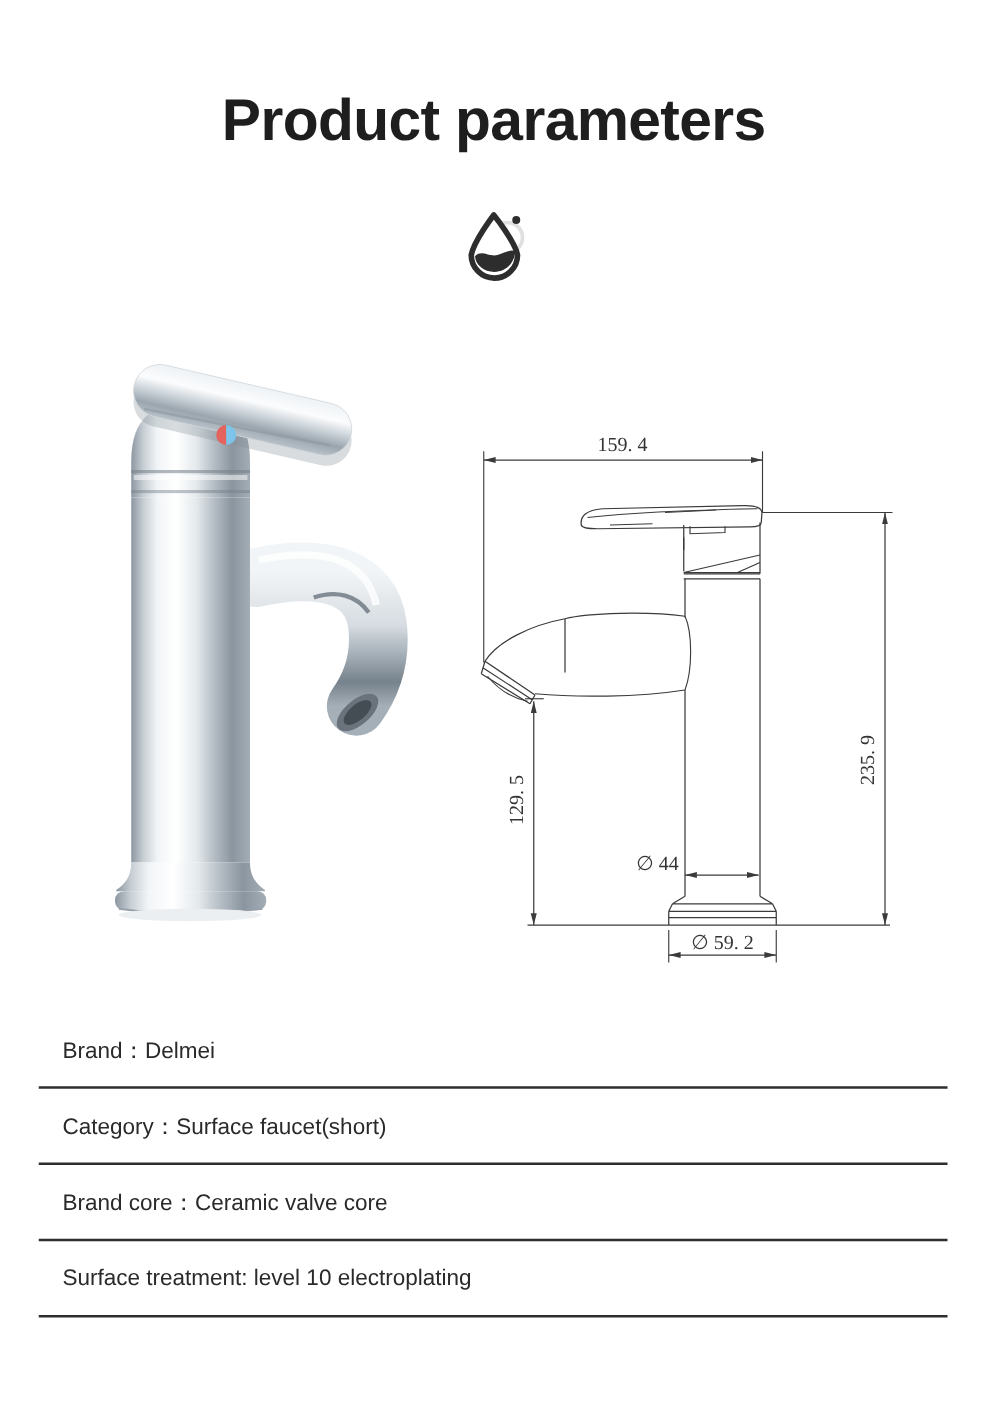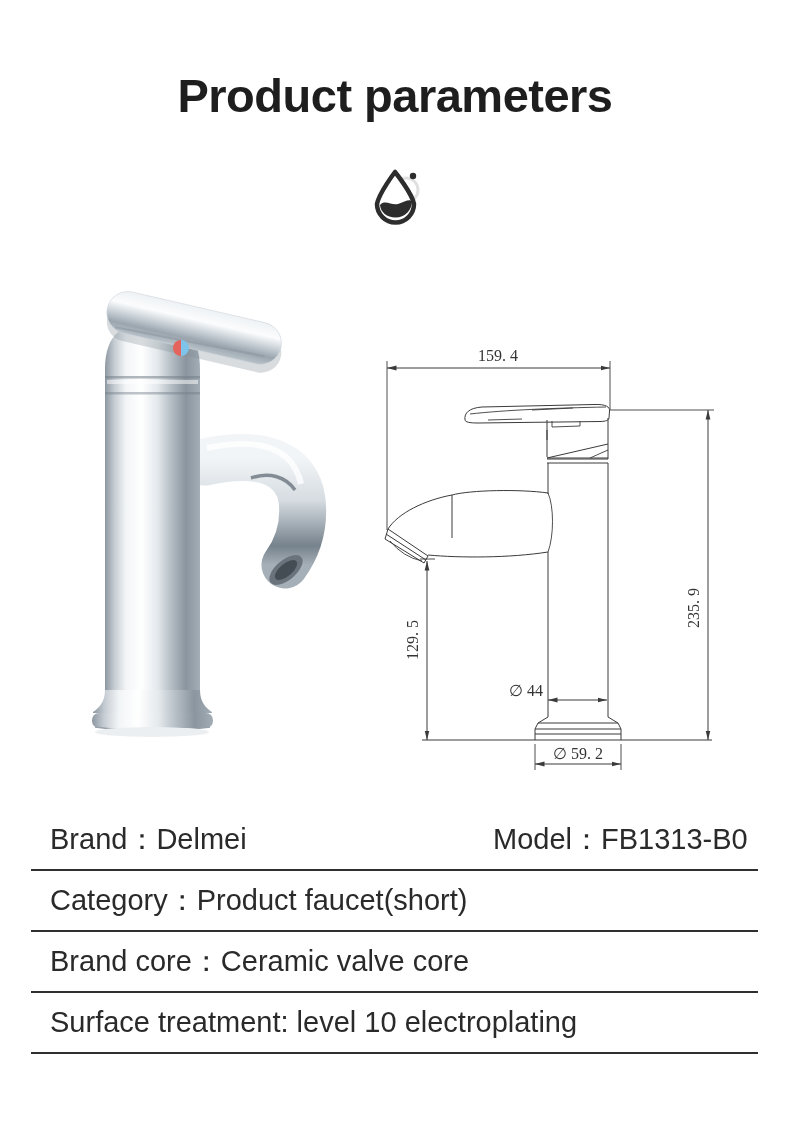--- a/index.html
+++ b/index.html
@@ -11,21 +11,21 @@
   .photo-svg{position:absolute;left:55px;top:272px;width:320px;height:470px;}
   .tech-svg{position:absolute;left:370px;top:330px;width:410px;height:460px;}
   .tech-svg .dline{stroke:var(--drawing-line,#3b3b3b);stroke-width:1;fill:none;}
   .tech-svg .dthin{stroke:var(--drawing-line,#3b3b3b);stroke-width:0.9;fill:none;}
   .tech-svg text{font-family:"Liberation Serif","DejaVu Serif",serif;
                  font-size:16px;fill:#343434;}
   .tech-svg .arrfill{fill:var(--drawing-line,#3b3b3b);}
   .spec-table{position:absolute;left:31px;top:810px;width:727px;}
   .spec-row{position:relative;height:59px;display:flex;align-items:center;
             border-bottom:2px solid var(--table-line,#2f2f2f);
-            font-size:29px;color:var(--body-text,#2a2a2a);}
+            font-size:18px;color:var(--body-text,#2a2a2a);}
   .spec-left{padding-left:19px;}
   .spec-right{position:absolute;left:462px;top:0;height:100%;display:flex;align-items:center;}
 </style>
 </head>
 <body>
 
 <div class="page">
 
   <div class="title">Product parameters</div>
 
@@ -164,24 +164,23 @@
       <line class="dthin" x1="165" y1="414" x2="165" y2="440"></line>
       <line class="dthin" x1="251" y1="414" x2="251" y2="440"></line>
       <line class="dline" x1="165" y1="434" x2="251" y2="434" marker-start="url(#arr)" marker-end="url(#arr)"></line>
       <text x="208" y="429" text-anchor="middle">∅ 59. 2</text>
     </g>
   </svg>
 
   <div class="spec-table">
     <div class="spec-row">
       <span class="spec-left">Brand：Delmei</span>
-      <span class="spec-right">Model：FB1313-B0</span>
     </div>
     <div class="spec-row">
-      <span class="spec-left">Category：Product faucet(short)</span>
+      <span class="spec-left">Category：Surface faucet(short)</span>
     </div>
     <div class="spec-row">
       <span class="spec-left">Brand core：Ceramic valve core</span>
       <span class="spec-right"></span>
     </div>
     <div class="spec-row">
       <span class="spec-left">Surface treatment: level 10 electroplating</span>
       <span class="spec-right"></span>
     </div>
   </div>

